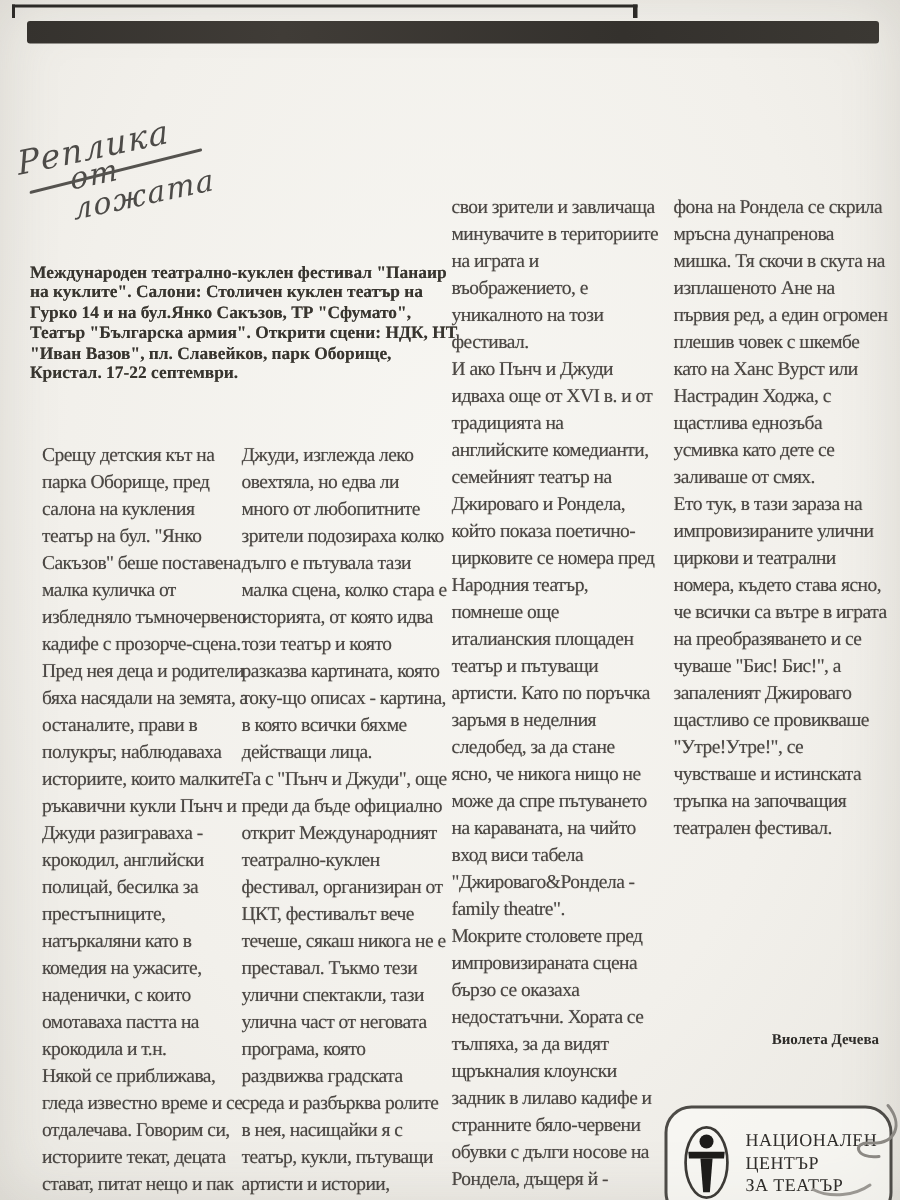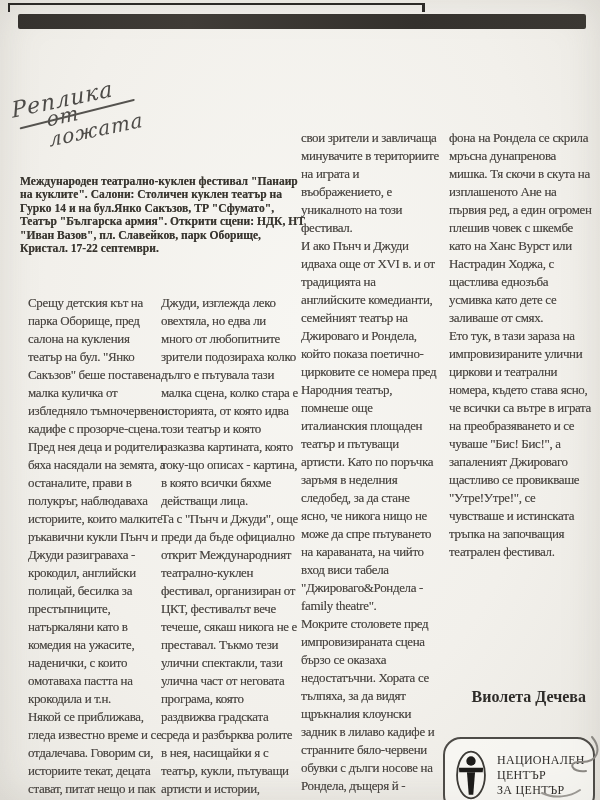--- a/index.html
+++ b/index.html
@@ -59,21 +59,21 @@
     margin-top:44px;
   }
   .col p{margin:0;}
   .col1{left:28px;top:250px;height:545px;}
   .col2{left:161px;top:250px;height:545px;}
   .col3{left:301px;top:85px;height:710px;}
   .col4{left:449px;top:85px;width:144px;height:596px;}
   
   .author{
     position:absolute;left:430px;top:688px;width:156px;
-    text-align:right;font-weight:bold;font-size:16px;color:#2e2c29;
+    text-align:right;font-weight:bold;font-size:10px;color:#2e2c29;
   }
   
   .logo-box{
     position:absolute;left:443px;top:737px;width:152px;height:76px;
     border:2px solid #4d4b47;border-radius:18px;background:rgba(252,251,248,.6);
     display:flex;align-items:center;padding:4px 6px;box-sizing:border-box;
   }
   .logo-icon{flex:0 0 auto;margin-left:2px;}
   .logo-text{
     margin-left:8px;font-size:12px;line-height:15px;color:#2f2d2a;
@@ -124,21 +124,21 @@
   <div class="logo-box">
     <svg class="logo-icon" width="36" height="58" viewBox="0 0 40 58" aria-hidden="true">
       <ellipse cx="20" cy="29" rx="15.5" ry="26" fill="none" stroke="#3c3a36" stroke-width="2"></ellipse>
       <circle cx="20" cy="13.5" r="5.2" fill="#1d1c1a"></circle>
       <path d="M6.5 21 L33.5 21 L33 26 L7 26 Z" fill="#1d1c1a"></path>
       <path d="M15.5 26 L24.5 26 L22.5 51 L17.5 51 Z" fill="#1d1c1a"></path>
     </svg>
     <div class="logo-text">
       <div>НАЦИОНАЛЕН</div>
       <div>ЦЕНТЪР</div>
-      <div>ЗА ЦЕНТЪР</div>
+      <div>ЗА ТЕАТЪР</div>
     </div>
   </div>
 
   <svg class="squiggle" width="60" height="65" viewBox="0 0 60 65" aria-hidden="true">
     <path d="M52 2 C 62 14, 58 28, 40 27 C 28 26, 30 38, 46 36" fill="none" stroke="#8b8883" stroke-width="2" stroke-linecap="round"></path>
     <path d="M2 58 C 14 64, 30 62, 40 55" fill="none" stroke="#9a9792" stroke-width="2" stroke-linecap="round"></path>
   </svg>
 
 </div>
 

